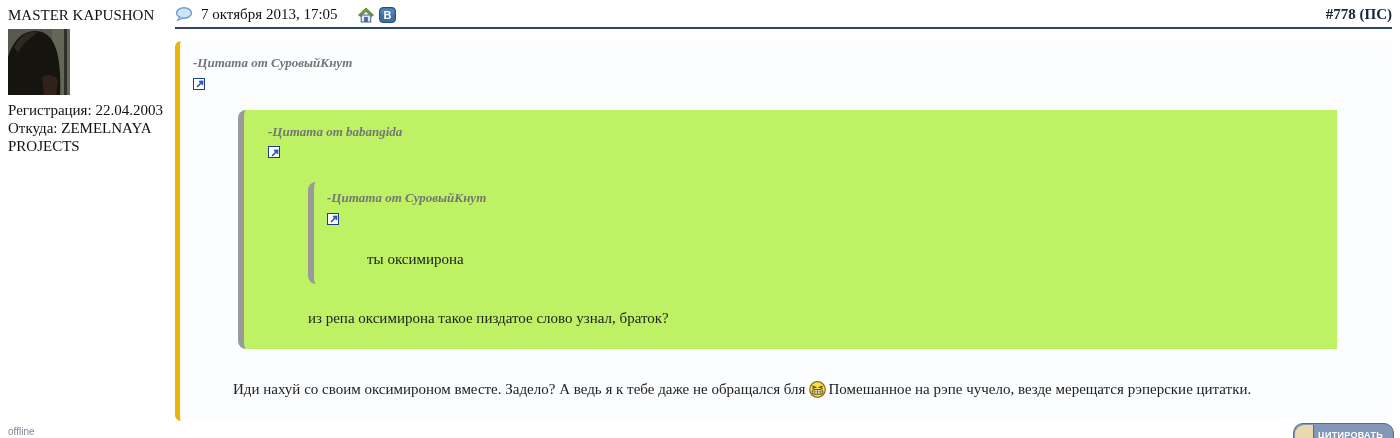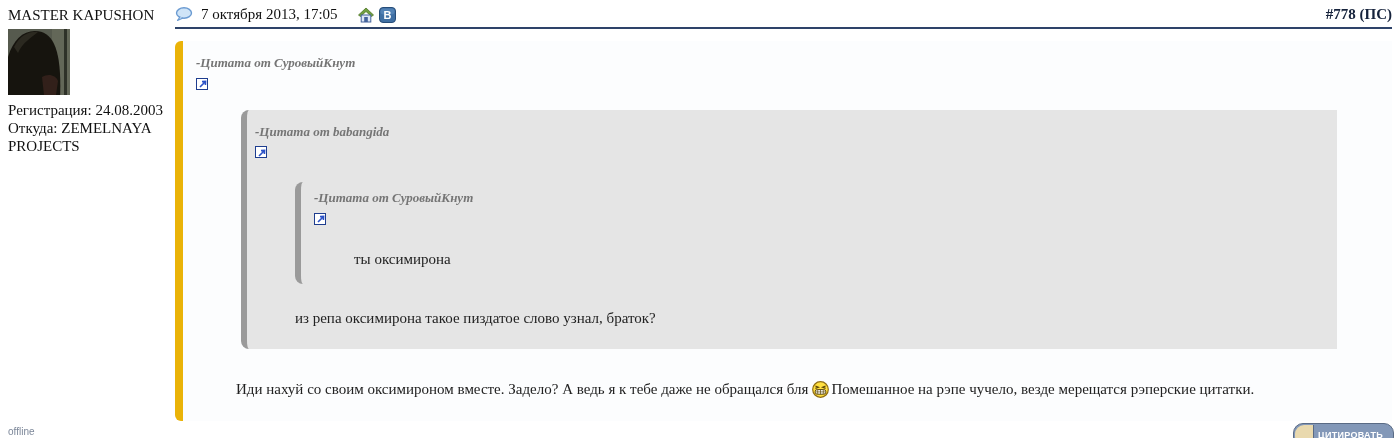--- a/index.html
+++ b/index.html
@@ -35,38 +35,38 @@
   }
   .post-date { margin-left:2px; color:#111;text-align:right; }
   .hdr-spacer { flex:1; }
   .post-number { font-weight:bold; color:#16233c; font-size:15px; white-space:nowrap; }
   .icon-btn { display:inline-flex; align-items:center; cursor:pointer; }
   .hdr-icons { display:inline-flex; gap:5px; margin-left:14px; }
 
   
   .quote-outer {
     margin-top:12px; position:relative;
-    border-left:8px solid #eab308; border-radius:6px 0 0 6px;
+    border-left:5px solid #eab308; border-radius:6px 0 0 6px;
     padding:14px 0 22px 13px;
     background:#fcfdfe;
   }
   .quote-caption {
     font-size:13px; font-weight:bold; font-style:italic; color:#757575;
     line-height:1.2;
   }
   .viewpost {
     display:inline-block; width:12px; height:12px; margin-top:7px;
     background:#ffffff; border:1px solid #1e3d8f; cursor:pointer;
     line-height:0;
   }
   .quote-l2 {
     margin:16px 55px 0 45px;
-    background:#e5e5e5;
+    background:#bef264;
     border-left:6px solid #9a9a9a; border-radius:8px 0 0 8px;
-    padding:14px 10px 16px 8px;
+    padding:14px 10px 16px 24px;
   }
   .quote-l3 {
     margin:20px 0 0 40px;
     border-left:6px solid #9a9a9a; border-radius:8px 0 0 8px;
     padding:8px 0 10px 13px;
   }
   .quote-body { font-size:15px; color:#222; }
   .l3-body { margin:22px 0 6px 40px; }
   .l2-body { margin:26px 0 6px 40px; }
   .outer-body { margin:30px 55px 0 40px; font-size:15px; color:#222; line-height:1.35; }
@@ -99,21 +99,21 @@
 
     <svg class="avatar" viewBox="0 0 62 66" xmlns="http://www.w3.org/2000/svg">
       <rect width="62" height="66" fill="#565a4e"></rect>
       <rect x="44" width="18" height="66" fill="#636758"></rect>
       <rect x="56" width="3" height="66" fill="#2e3128"></rect>
       <path d="M-4,70 C-6,28 6,2 27,2 C46,2 54,22 52,70 Z" fill="#16140e"></path>
       <path d="M6,18 C12,6 22,2 30,3 C24,8 14,14 10,24 Z" fill="#2b2920"></path>
       <path d="M34,48 C40,44 48,46 50,52 L48,66 L36,66 Z" fill="#32201a"></path>
     </svg>
 
-    <div class="stat">Регистрация: 24.08.2003</div>
+    <div class="stat">Регистрация: 22.04.2003</div>
     <div class="stat">Откуда: ZEMELNAYA PROJECTS</div>
   </div>
 
   <div class="main">
 
     <div class="post-header">
       <span class="icon-btn">
         <svg width="18" height="15" viewBox="0 0 18 15">
           <ellipse cx="9" cy="6" rx="7.5" ry="5.2" fill="#cfe4f7" stroke="#6b9bd2" stroke-width="1.4"></ellipse>
           <path d="M5,10 L2.5,13.5 L8,11" fill="#cfe4f7" stroke="#6b9bd2" stroke-width="1.2" stroke-linejoin="round"></path>

